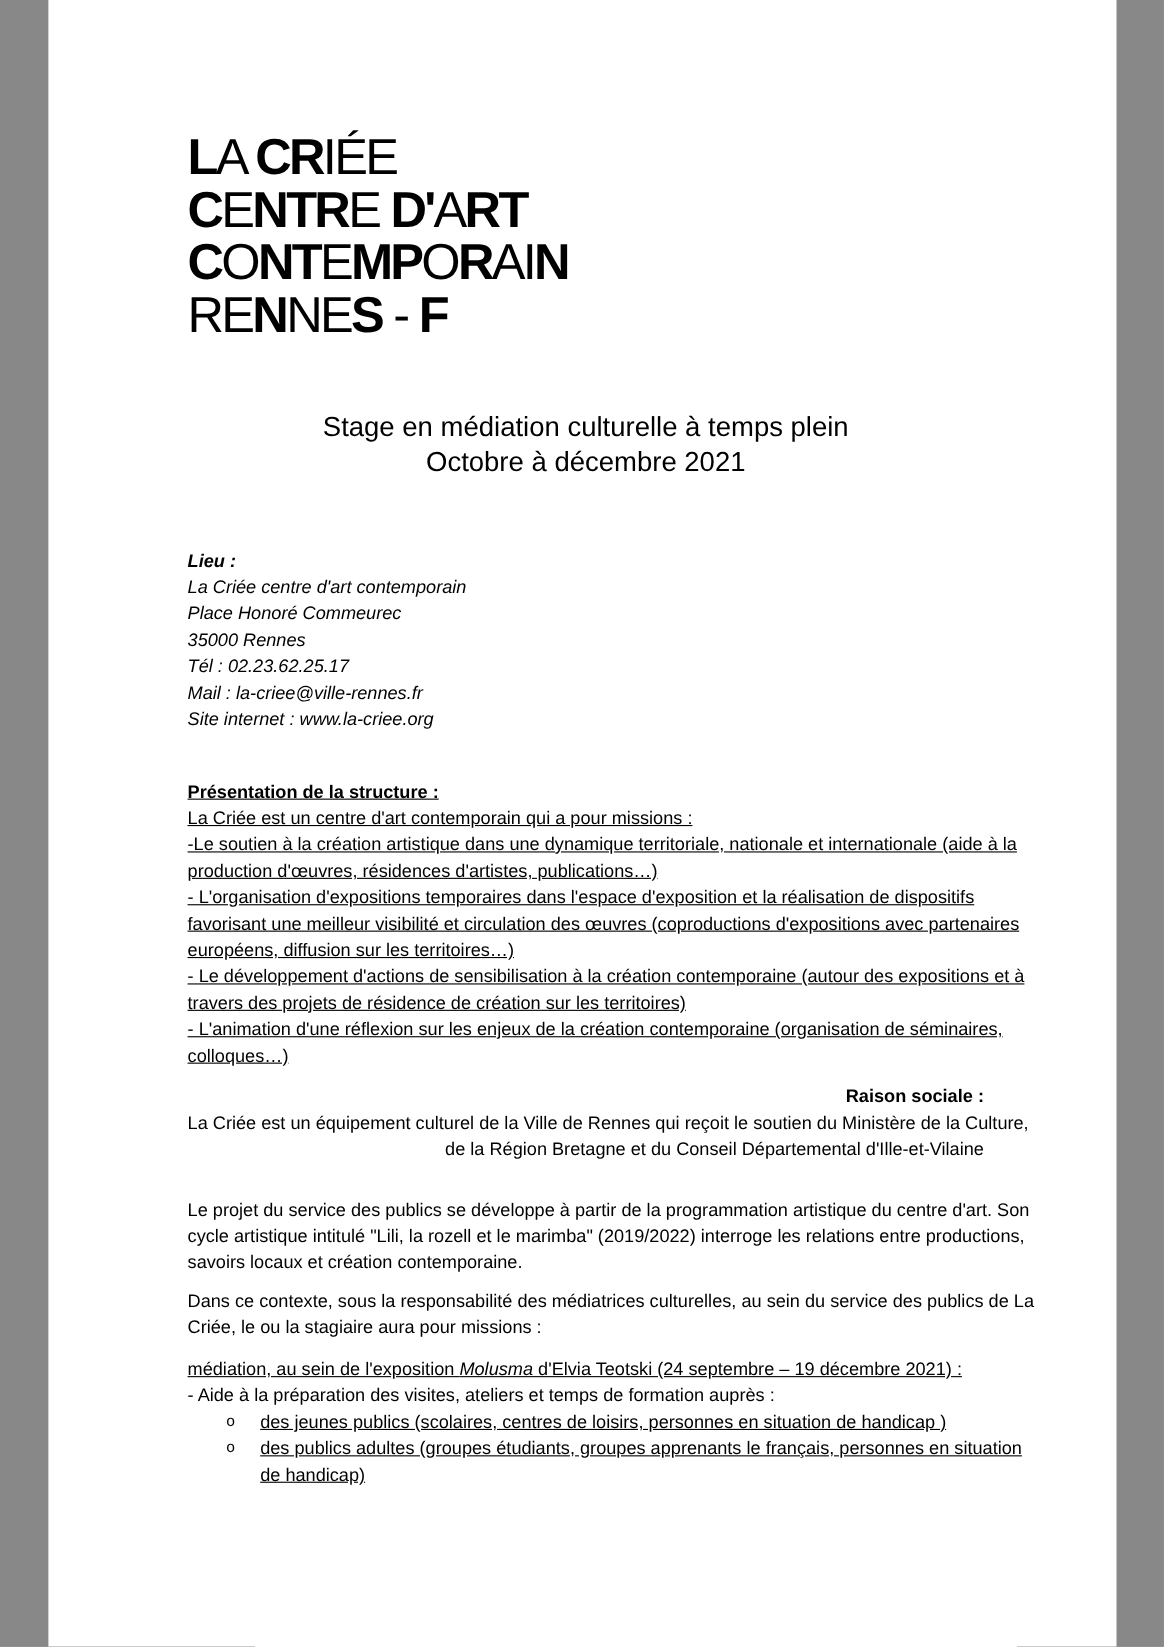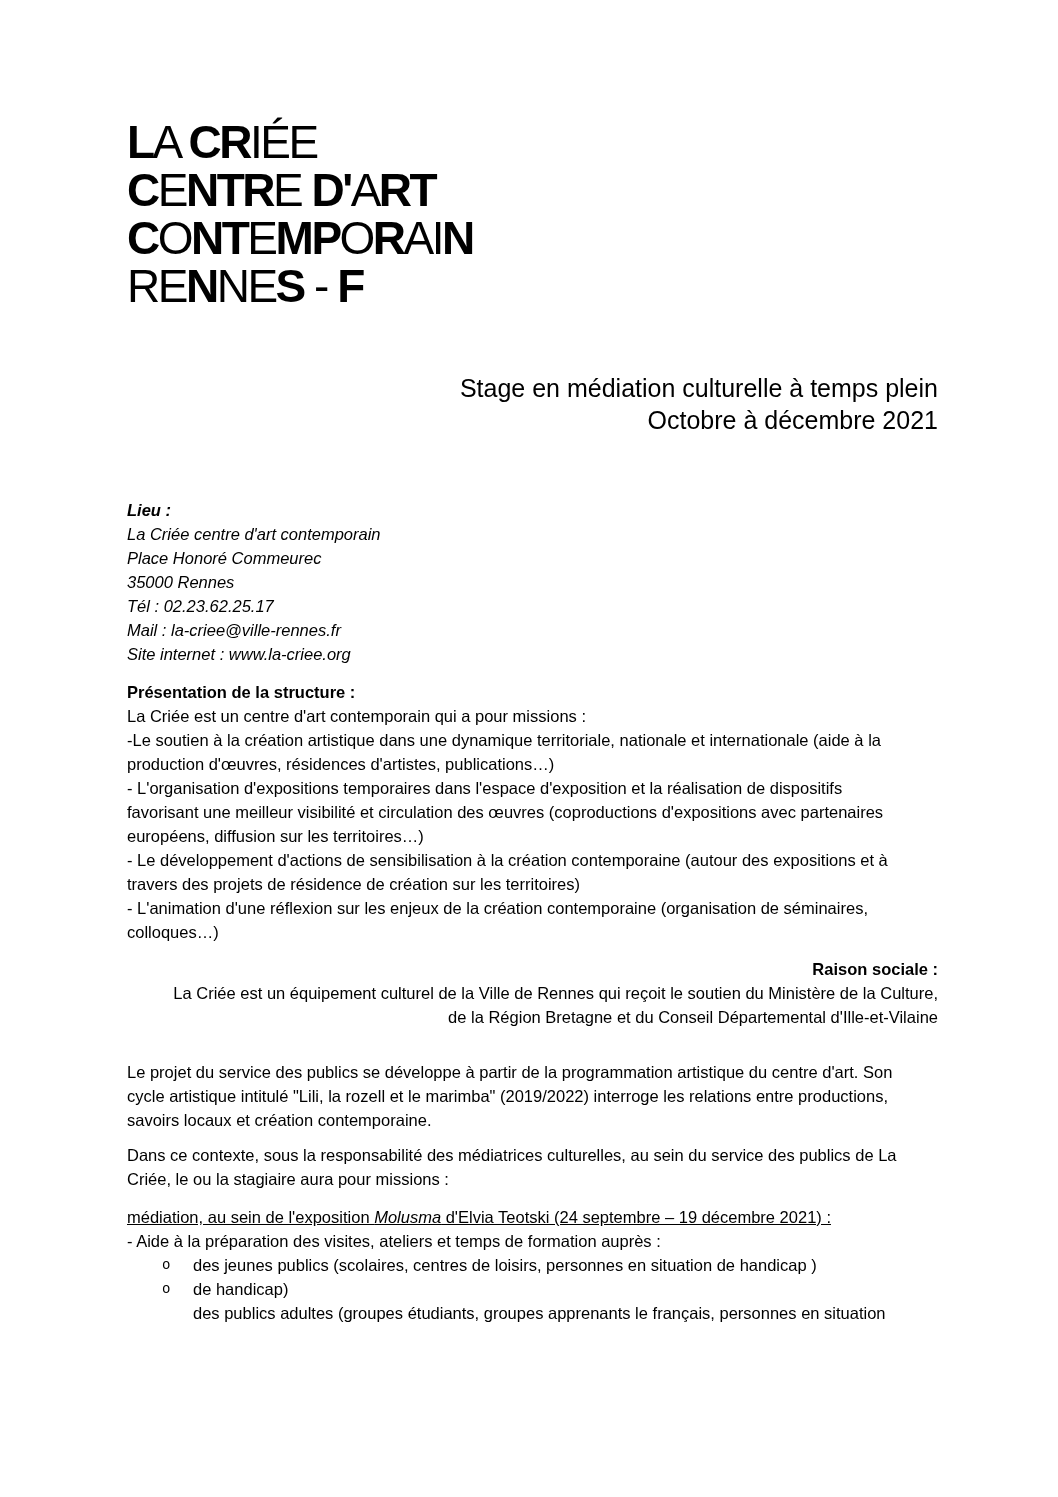--- a/index.html
+++ b/index.html
@@ -1,18 +1,18 @@
 <!DOCTYPE html>
 <html><head>
 <meta charset="utf-8">
 <style>
   html, body { margin: 0; padding: 0; background: #888; }
   .page {
     position: relative;
-    width: 1058px;
+    width: 971px;
     height: 1497px;
     margin: 0 auto;
     background: #ffffff;
     color: #000000;
     font-family: "Liberation Sans", sans-serif;
     font-size: 16.5px;
     line-height: 24px;
     box-sizing: border-box;
     overflow: hidden;
   }
@@ -23,44 +23,44 @@
   .logo-line {
     font-size: 46px;
     line-height: 48px;
     letter-spacing: -2.5px;
     white-space: pre;
   }
   .lg-b { font-weight: 700; }
   .lg-l { font-weight: 400; }
 
   
-  .doc-title { margin-top: 62px; text-align: right; font-size: 25px; line-height: 32px; }
+  .doc-title { margin-top: 62px; text-align: center; font-size: 25px; line-height: 32px; }
   .doc-title .tline { white-space: nowrap; }
 
   
   .sec-lieu { margin-top: 62px; font-style: italic; }
-  .sec-presentation { margin-top: 14px; }
+  .sec-presentation { margin-top: 42px; text-decoration: underline; }
   .sec-raison { margin-top: 13px; text-align: right; }
   .sec-descriptif { margin-top: 31px; }
   .para-context { margin-top: 11px; }
   .mission1 { margin-top: 14px; }
 
   .h { font-weight: 700; }
   .tline { white-space: nowrap; }
   .u { text-decoration: underline; }
   em.u { font-style: italic; text-align: center; }
 
   .bullet-row { display: flex; }
   .bullet-marker {
     flex: 0 0 31px;
     padding-left: 35px;
     font-family: "Liberation Mono", monospace;
     font-size: 14px;
   }
-  .bullet-lines { flex: 1; }
+  .bullet-lines { flex: 1; text-decoration: underline; }
 </style>
 </head>
 <body>
 
 <div class="page">
   <div class="content">
 
     <div class="logo">
         <div class="logo-line"><span class="lg-b">L</span><span class="lg-l">A</span><span class="lg-l"> </span><span class="lg-b">C</span><span class="lg-b">R</span><span class="lg-l">I</span><span class="lg-l">É</span><span class="lg-l">E</span></div>
         <div class="logo-line"><span class="lg-b">C</span><span class="lg-l">E</span><span class="lg-b">N</span><span class="lg-b">T</span><span class="lg-b">R</span><span class="lg-l">E</span><span class="lg-l"> </span><span class="lg-b">D</span><span class="lg-b">'</span><span class="lg-l">A</span><span class="lg-b">R</span><span class="lg-b">T</span></div>
@@ -131,20 +131,20 @@
 
       <div class="bullet-row">
         <span class="bullet-marker">o</span>
         <span class="bullet-lines">
             <div class="tline">des jeunes publics (scolaires, centres de loisirs, personnes en situation de handicap )</div>
           </span>
       </div>
       <div class="bullet-row">
         <span class="bullet-marker">o</span>
         <span class="bullet-lines">
+            <div class="tline">des publics adultes (groupes étudiants, groupes apprenants le français, personnes en situation</div>
             <div class="tline">de handicap)</div>
-            <div class="tline">des publics adultes (groupes étudiants, groupes apprenants le français, personnes en situation</div>
           </span>
       </div>
     </div>
 
   </div>
 </div>
 
 </body></html>

